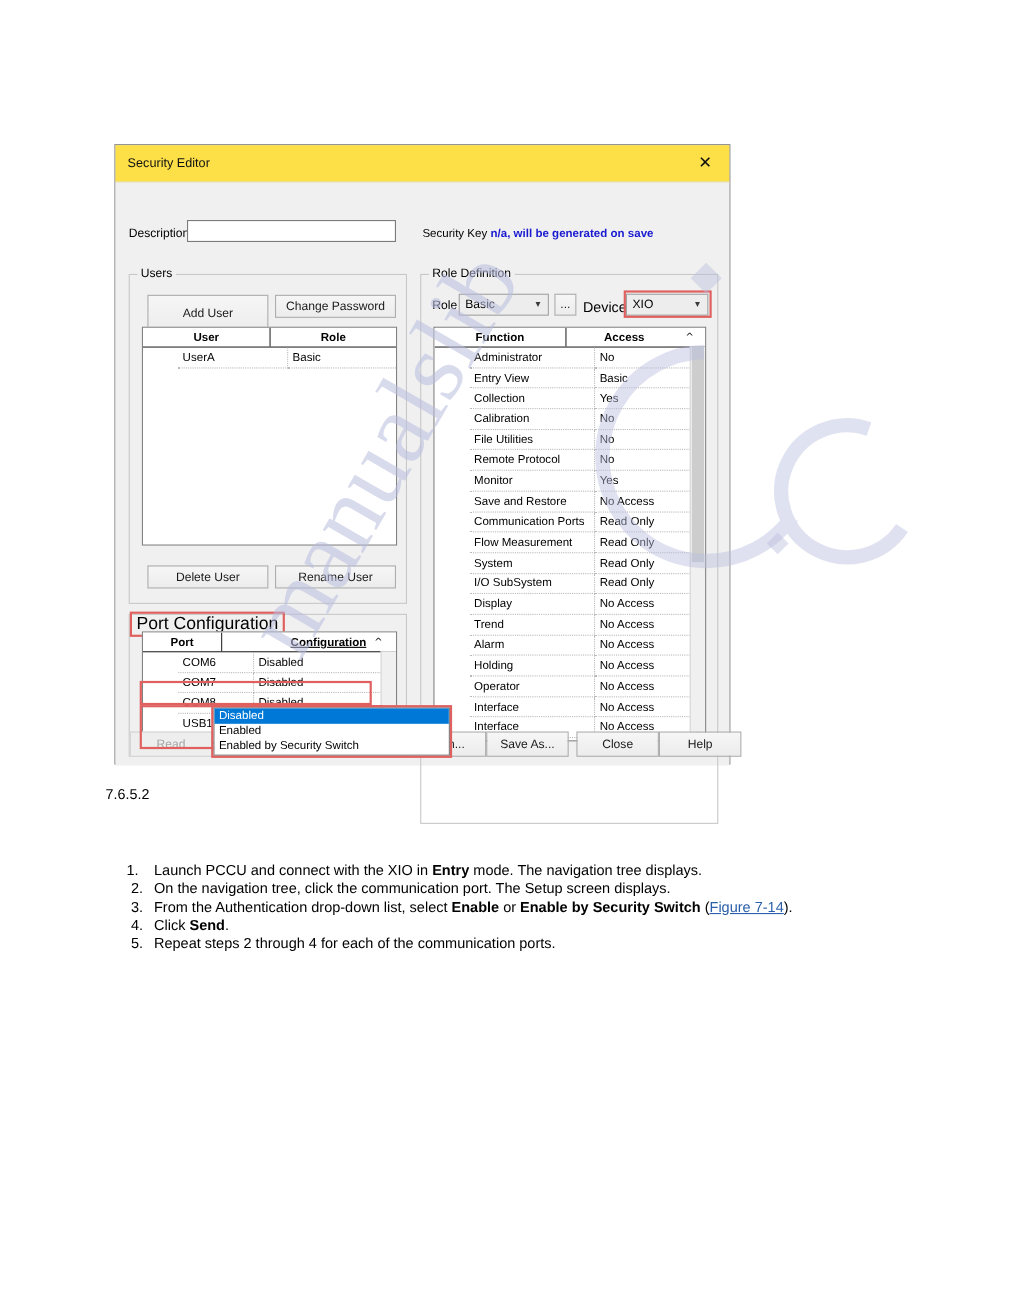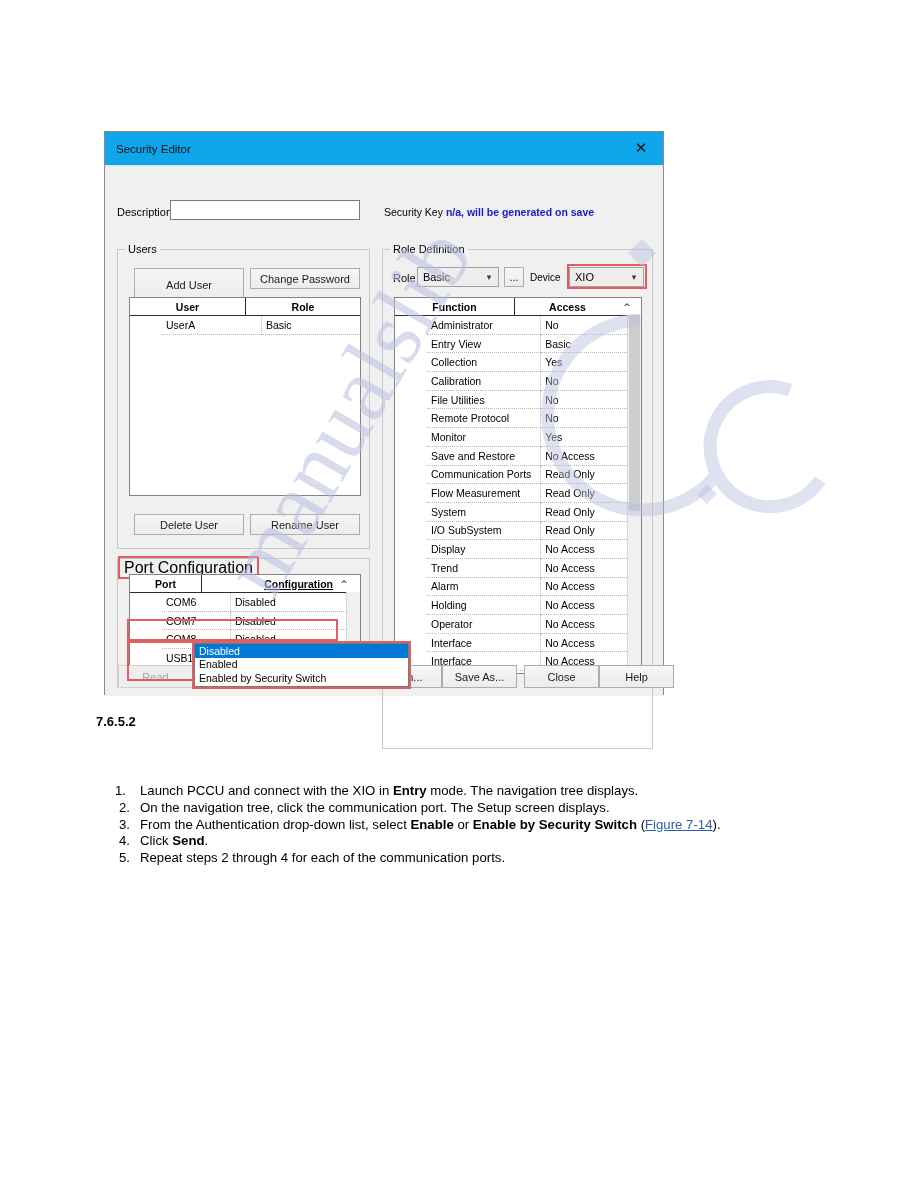--- a/index.html
+++ b/index.html
@@ -39,21 +39,21 @@
     top: 131px;
     width: 560px;
     height: 564px;
     background: #f0f0f0;
     border: 1px solid #8a8a8a;
     box-sizing: border-box;
     z-index: 10;
   }
   .titlebar {
     height: 33px;
-    background: #0ea5e9;
+    background: #fde047;
     border-bottom: 1px solid #e2e2e2;
     display: flex;
     align-items: center;
     position: relative;
   }
   .titlebar .ttl {
     font-size: 11.5px;
     margin-left: 11px;
     color: #111;
   }
@@ -225,21 +225,21 @@
   }
   .vscroll .arw.bot { position: absolute; bottom: 0; left: 0; right: 0; }
   .vscroll .thumb {
     position: absolute;
     left: 1px; right: 1px;
     background: #cdcdcd;
   }
 
   
   .role-lbl  { position: absolute; left: 10px; top: 22px;  font-size: 11px; }
-  .dev-lbl   { position: absolute; left: 147px; top: 22px; font-size: 10px; }
+  .dev-lbl   { position: absolute; left: 147px; top: 22px; font-size: 13px; }
   .combo {
     position: absolute;
     background: #ededed;
     border: 1px solid #a2a2a2;
     box-sizing: border-box;
     display: flex;
     align-items: center;
     font-size: 11px;
   }
   .combo .txt { padding-left: 5px; flex: 1; }
@@ -285,21 +285,21 @@
 
   
   .btnrow { position: absolute; left: 0; bottom: 8px; width: 560px; height: 23px; }
   .btnrow .btn { position: absolute; top: 0; width: 75px; height: 23px; }
 
   
   .sec-num {
     position: absolute;
     left: 96px; top: 714px;
     font-size: 13px;
-    font-weight: bold;
+    font-weight: normal;
     font-family: "Liberation Sans", sans-serif;
   }
   .steps {
     position: absolute;
     left: 96px; top: 783px;
     width: 720px;
     font-size: 13.2px;
     line-height: 16.8px;
   }
   .step {

